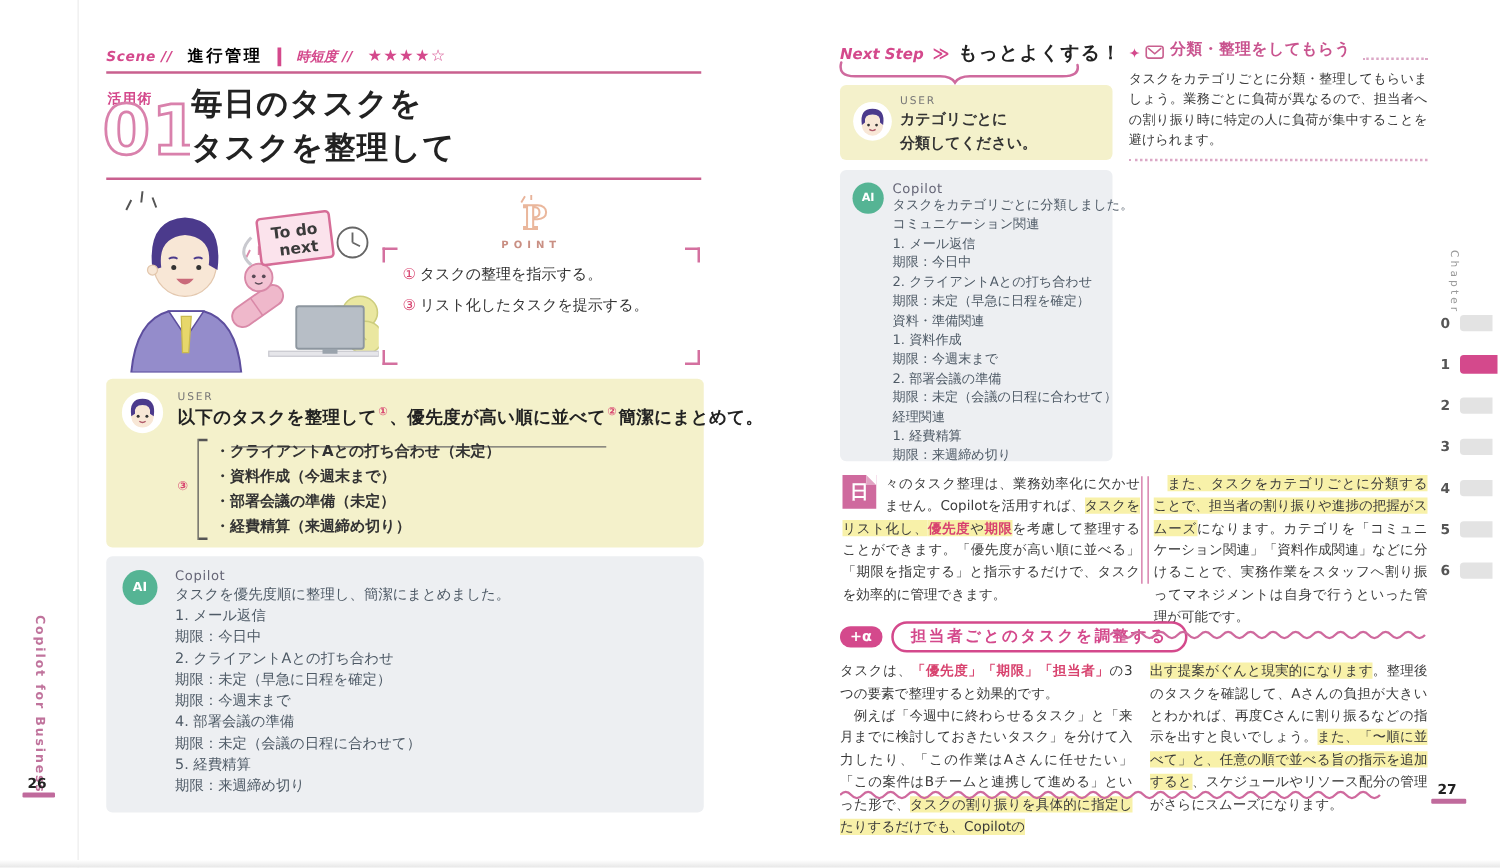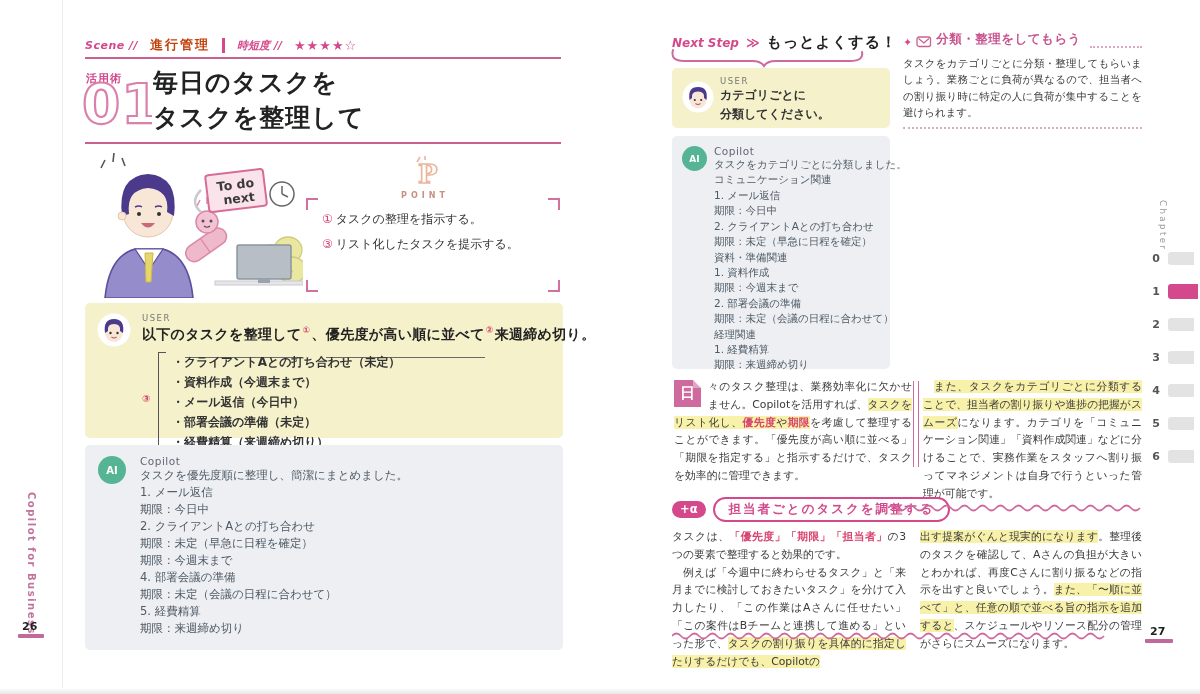--- a/index.html
+++ b/index.html
@@ -16,21 +16,21 @@
   .red{color:var(--red);font-weight:bold}
   .u{border-bottom:1.5px solid #6a6a6a;padding-bottom:15px}
   .cnum{color:var(--red);font-size:9px;vertical-align:super;margin:0 1px;font-weight:bold}
   .pk{color:var(--red);margin-right:3px}
   
   .edge-line{left:62px;top:0;width:1px;height:694px;background:#ededed}
   .bottom-shade{left:0;right:0;bottom:0;height:6px;background:linear-gradient(#ffffff,#e7e7e7)}
   
   .hdr{left:85px;top:36px;width:476px;display:flex;align-items:center;gap:12px}
   .scene-label{color:var(--accent2);font-size:11px;font-weight:bold;font-style:italic;letter-spacing:.5px}
-  .scene-value{font-size:13px;font-weight:600;letter-spacing:2px;color:#c2410c}
+  .scene-value{font-size:13px;font-weight:600;letter-spacing:2px;color:#000000}
   .hdr-bar{width:3px;height:15px;background:var(--accent2)}
   .jitan-label{color:var(--accent2);font-size:11px;font-weight:bold;font-style:italic}
   .stars{color:var(--accent2);font-size:13px;letter-spacing:1px}
   .rule{height:2px;background:var(--accent)}
   .kicker{left:86px;top:71px;color:var(--accent2);font-size:11px;font-weight:bold;letter-spacing:1px}
   .lesson-title{left:153px;top:66px;font-size:25px;font-weight:800;line-height:1.38;letter-spacing:1px;color:#222}
   
   .point-logo{left:393px;top:156px;width:64px;text-align:center}
   .point-word{font-size:8px;letter-spacing:4px;color:#c98f83;font-weight:bold;margin-top:1px}
   .pointbox{left:306px;top:198px;width:254px;height:94px;padding:9px 16px}
@@ -203,26 +203,25 @@
 <div class="ubox-l userbox">
   <svg class="abs" style="left:12px;top:10px" width="34" height="34">
     <circle cx="17" cy="17" r="16.5" fill="#fff"></circle>
     <circle cx="17" cy="20" r="9" fill="#f8e7d6"></circle>
     <path d="M8,20 Q6,6 17,6 Q28,6 26,20 L23,18 Q24,11 17,11 Q10,11 11,18 Z" fill="#4b3a8c"></path>
     <circle cx="13.5" cy="20" r="1.2" fill="#333"></circle>
       <circle cx="20.5" cy="20" r="1.2" fill="#333"></circle>
     <path d="M14.5,24 q2.5,2 5,0" stroke="#b05a6a" stroke-width="1.2" fill="none"></path>
   </svg>
   <div class="chat-label">USER</div>
-  <div class="prompt"><span>以下の</span><span class="u">タスクを整理して</span><span class="cnum">①</span><span>、</span><span class="u">優先度が高い順に並べて</span><span class="cnum">②</span><span>来週締め切り。</span></div>
+  <div class="prompt"><span>以下の</span><span class="u">タスクを整理して</span><span class="cnum">①</span><span>、</span><span class="u">優先度が高い順に並べて</span><span class="cnum">②</span><span>簡潔にまとめて。</span></div>
   <div class="tasklist">
     <span class="bracket-num">③</span>
     <div class="t">・クライアントAとの打ち合わせ（未定）</div>
     <div class="t">・資料作成（今週末まで）</div>
-    <div class="t">・メール返信（今日中）</div>
     <div class="t">・部署会議の準備（未定）</div>
     <div class="t">・経費精算（来週締め切り）</div>
   </div>
 </div>
 
 <div class="abox-l aibox">
   <div class="ai-avatar abs" style="left:13px;top:11px">AI</div>
   <div class="copilot-name">Copilot</div>
   <div class="intro">タスクを優先度順に整理し、簡潔にまとめました。</div>
   <div class="line">1. メール返信</div>

